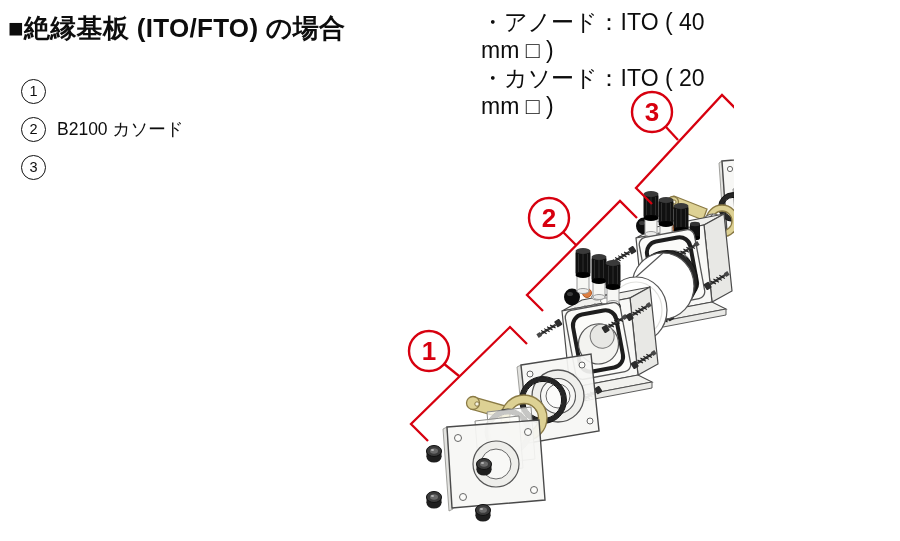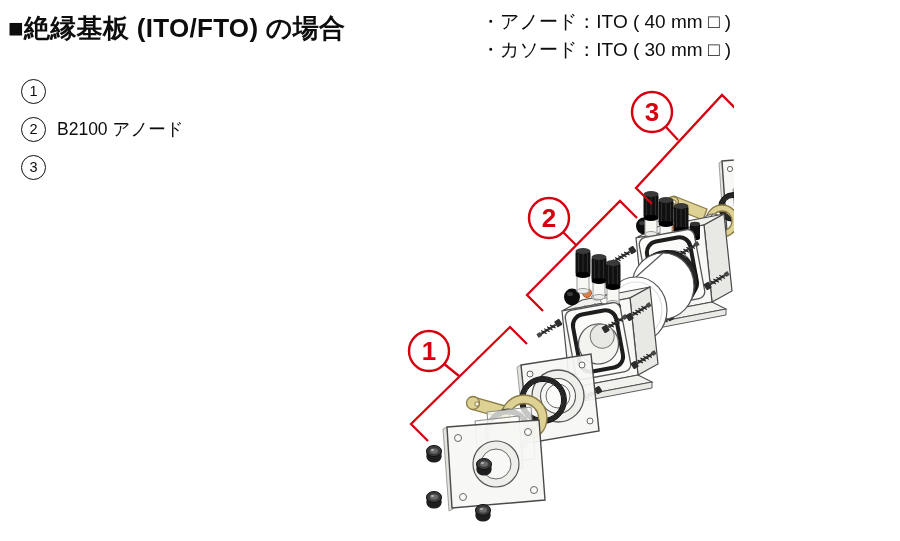--- a/index.html
+++ b/index.html
@@ -1,19 +1,19 @@
 <!DOCTYPE html>
 <html><head>
 <meta charset="utf-8">
 <style>
   html,body{margin:0;padding:0;background:#fff;}
   .page{position:relative;width:734px;height:541px;background:#ffffff;overflow:hidden;
         font-family:"Liberation Sans","DejaVu Sans",sans-serif;color:#0d0d0d;}
   .title{position:absolute;left:8px;top:11px;font-size:26px;font-weight:600;letter-spacing:.3px;}
-  .notes{position:absolute;left:481px;top:8px;font-size:19px;line-height:28px;}
+  .notes{position:absolute;left:481px;top:8px;font-size:23px;line-height:28px;}
   .plist{position:absolute;left:21px;top:72px;}
   .plist .row{display:flex;align-items:center;height:38px;font-size:17.5px;white-space:nowrap;}
   .circ{width:23px;height:23px;border:1.7px solid #111;border-radius:50%;display:flex;
         align-items:center;justify-content:center;font-size:14.5px;margin-right:11px;flex:0 0 auto;}
   sup{font-size:11px;line-height:0;}
   svg.diag{position:absolute;left:0;top:0;}
   .rl{stroke:#d7000f;stroke-width:2.3;fill:none;stroke-linejoin:miter;}
   .rc{fill:#ffffff;stroke:#d7000f;stroke-width:2.4;}
   .rt{fill:#d7000f;font-size:26px;font-weight:600;text-anchor:middle;}
   .gold{fill:#ddd194;stroke:#8a7a45;stroke-width:1.3;}
@@ -28,30 +28,30 @@
 </style>
 </head>
 <body>
 
 <div class="page">
 
   <div class="title">■絶縁基板 (ITO/FTO) の場合</div>
 
   <div class="notes">
     <div>・アノード：ITO ( 40 mm □ )</div>
-    <div>・カソード：ITO ( 30 mm □ )</div>
+    <div>・カソード：ITO ( 20 mm □ )</div>
   </div>
 
   <div class="plist">
     <div class="row">
       <span class="circ">1</span>
     </div>
     <div class="row">
       <span class="circ">2</span>
-      <span><span>B2100 アノード</span><sup></sup><span></span></span>
+      <span><span>B2100 カソード</span><sup></sup><span></span></span>
     </div>
     <div class="row">
       <span class="circ">3</span>
     </div>
   </div>
 
   <svg class="diag" width="900" height="541" viewBox="0 0 900 541">
     <defs>
       <g id="nut">
         <rect x="-7.5" y="-3" width="15" height="6" fill="#1e1e1e"></rect>

